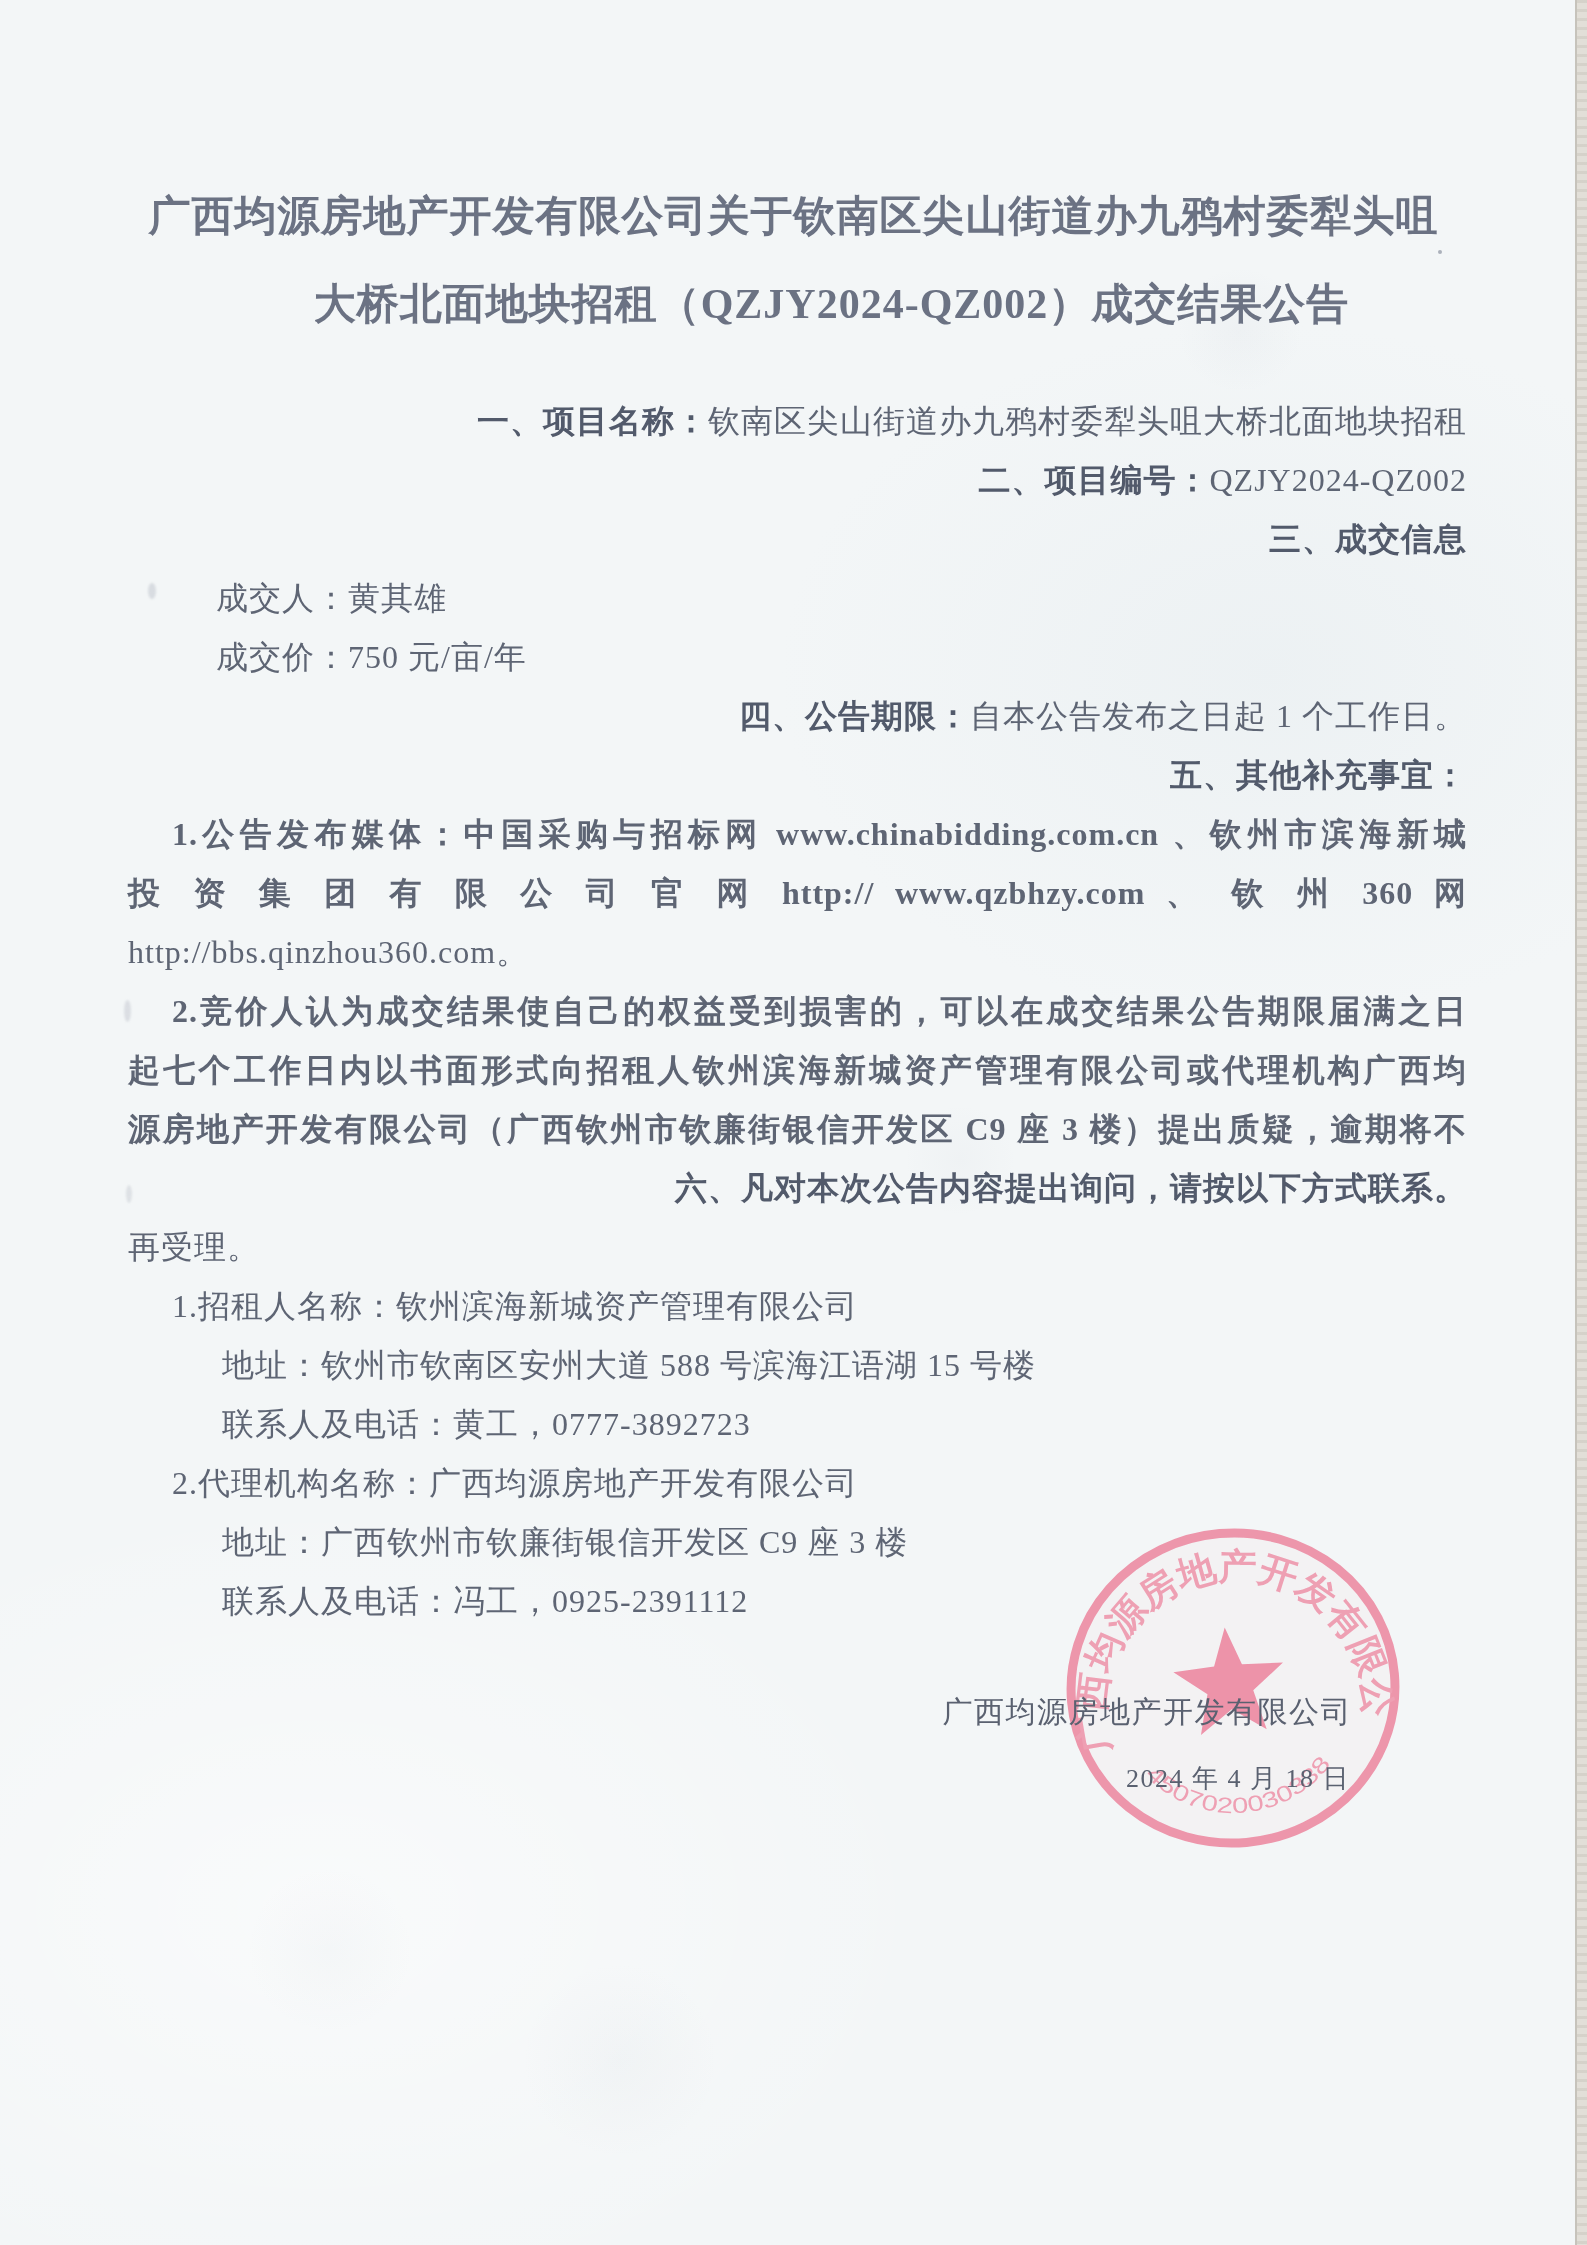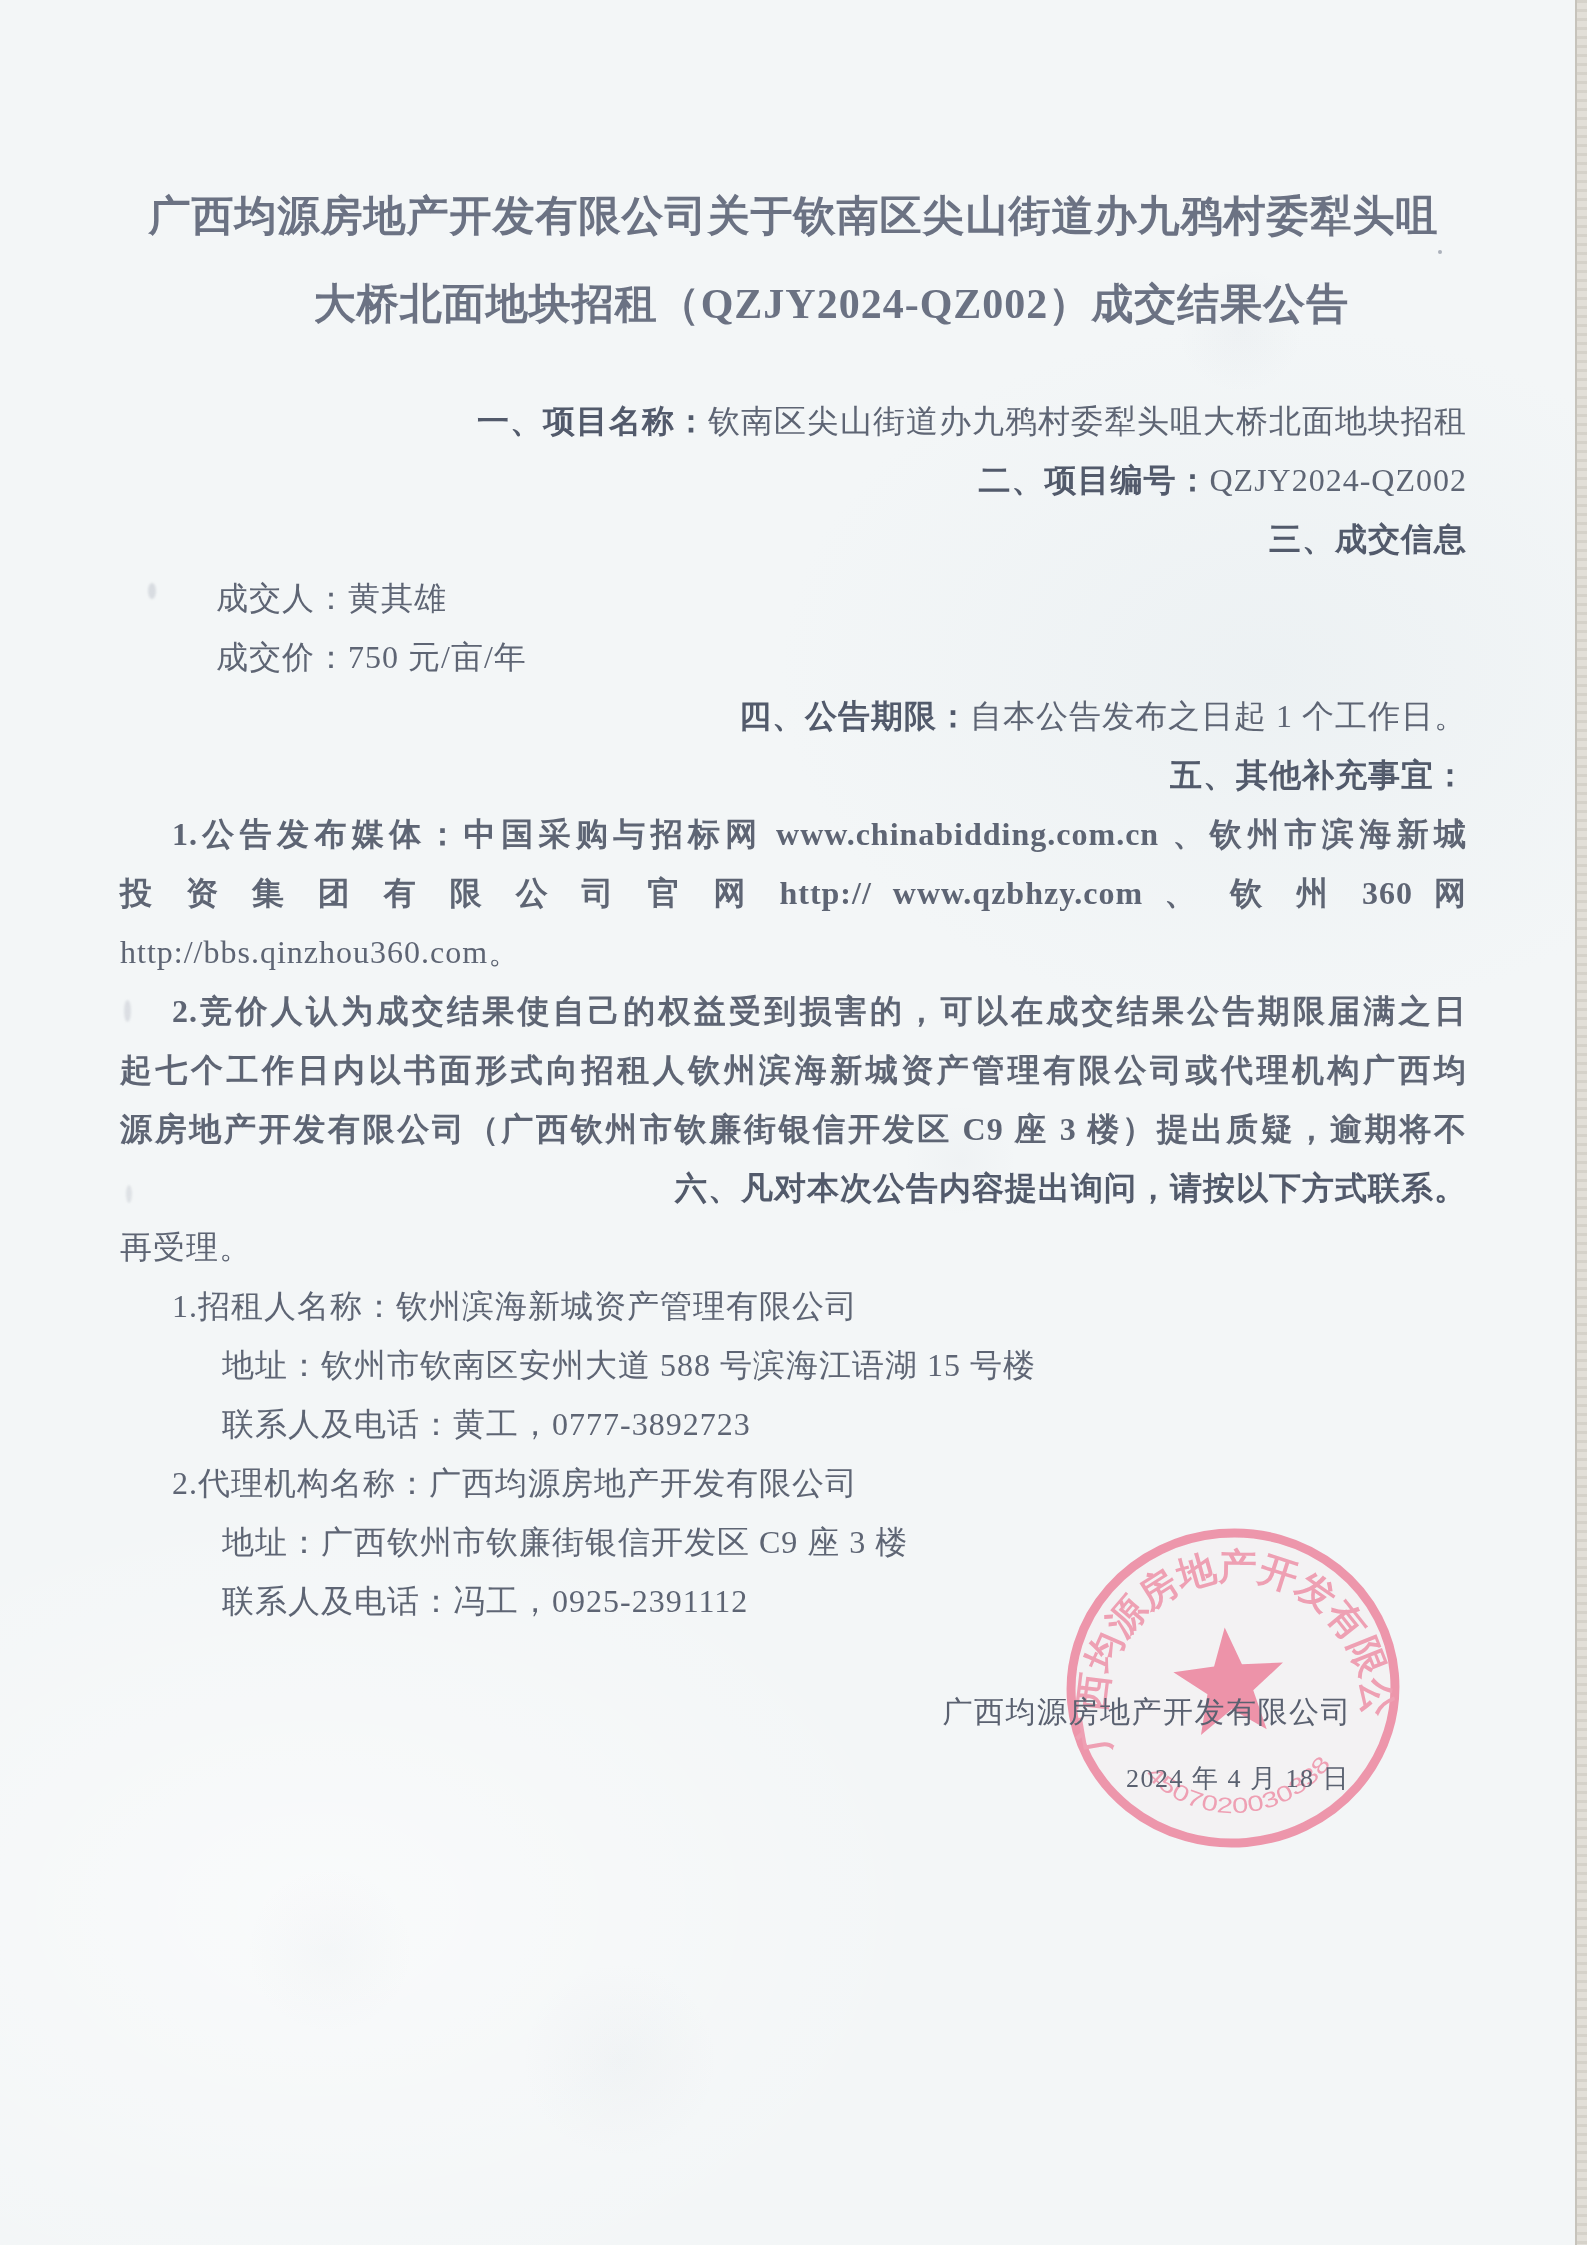--- a/index.html
+++ b/index.html
@@ -35,21 +35,21 @@
 
   .title { position:absolute; left:0; width:100%; text-align:center;
     font-size:42px; font-weight:700; letter-spacing:1px; color:#6b7283; }
   .title.l1 { top:188px; }
   .title.l2 { top:276px;margin-left:38px; }
 
   .body-block { position:absolute; left:120px; top:392px; width:1347px; }
   .line { height:59px; line-height:59px; font-size:32px; letter-spacing:1px;
     white-space:normal; overflow:visible; }
   .line .lbl { font-weight:700; color:#525a6b; }
-  .i0 { padding-left:0; }
+  .i0 { padding-left:0;margin-left:8px; }
   .i1 { padding-left:52px; }
   .i2 { padding-left:126px;text-align:right; }
   .i2b { padding-left:96px; }
   .i3 { padding-left:102px; }
   .fill { text-align:justify; text-align-last:justify;font-weight:bold; }
 
   .sig-company { position:absolute; top:1692px; right:235px;
     font-size:30px; letter-spacing:1.5px; color:#5a6170; }
   .sig-date { position:absolute; top:1753px; right:237px;
     font-size:26px; letter-spacing:1.5px; color:#5a6170;margin-top:8px; }

